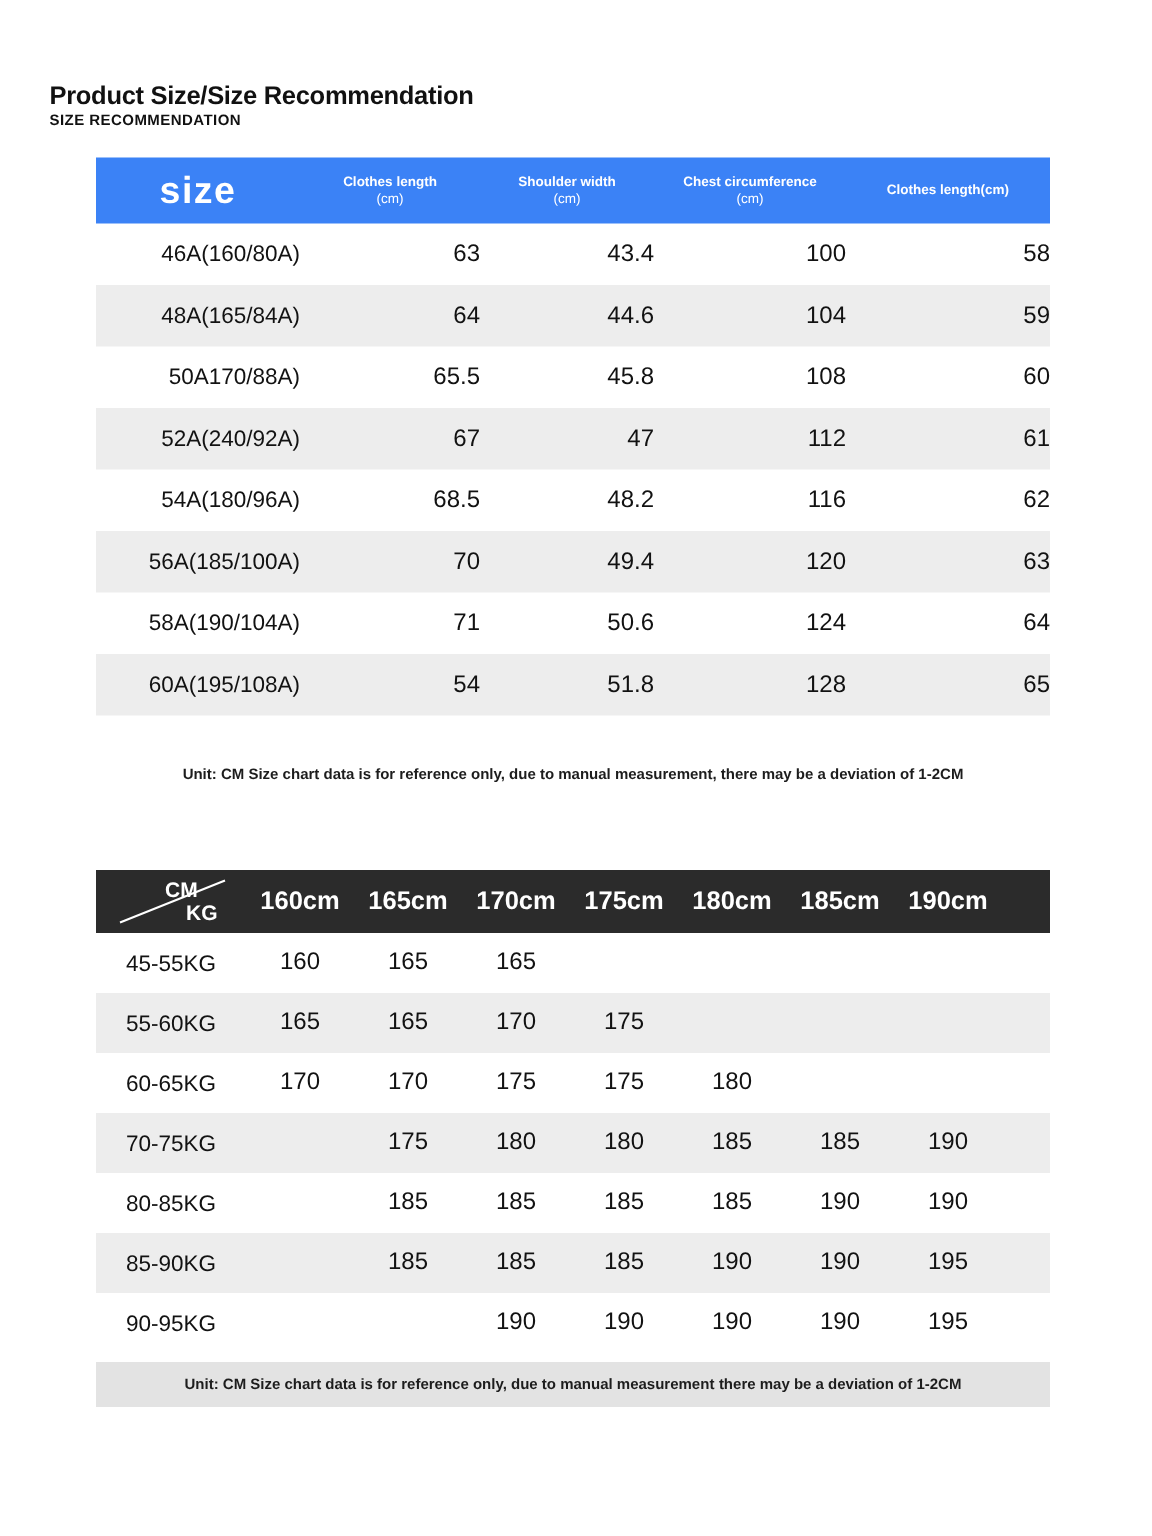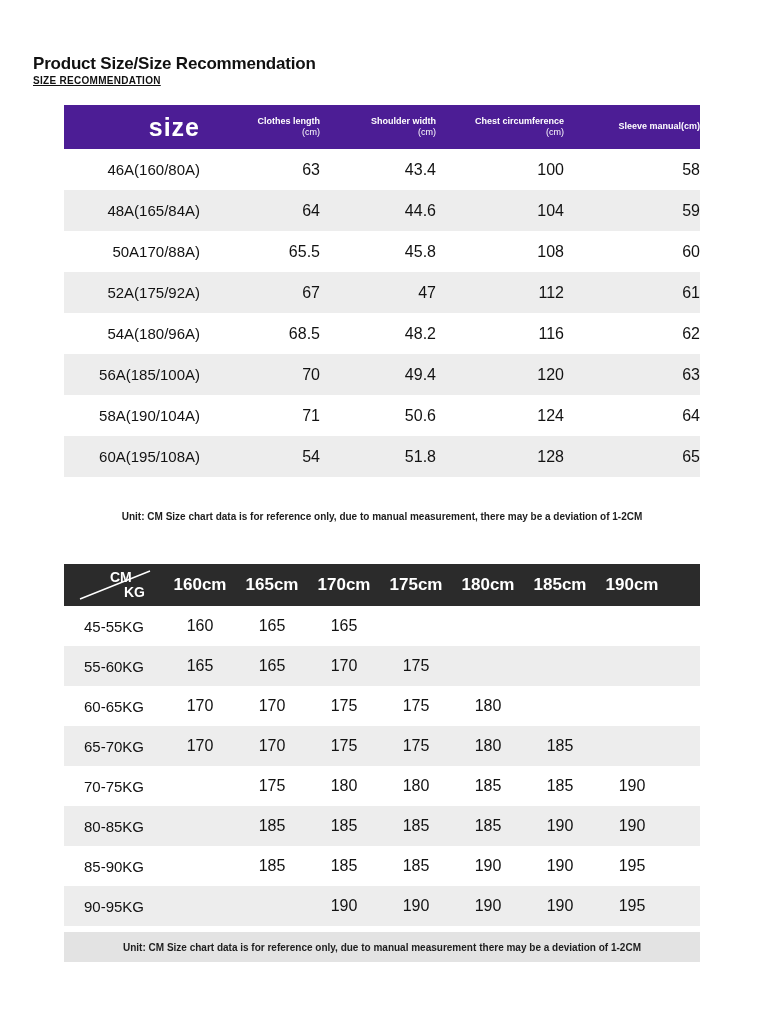--- a/index.html
+++ b/index.html
@@ -2,38 +2,38 @@
 <html><head>
 <meta charset="utf-8">
 <style>
   * { margin:0; padding:0; box-sizing:border-box; }
   html,body { background:#ffffff; }
   body { font-family:"Liberation Sans", sans-serif; color:#121212; }
   .page { width:768px; height:1024px; background:#ffffff; position:relative; overflow:hidden; }
 
   .title-row { padding-top:54px; margin-left:33px; display:flex; align-items:baseline;flex-direction:column; }
   .page-title { font-size:17px; font-weight:700; letter-spacing:-0.2px; color:#111; }
-  .page-subtitle { font-size:10px; font-weight:700; margin-left:-5px; position:relative; top:1px; letter-spacing:0.3px; color:#111;text-decoration:underline; }
+  .page-subtitle { font-size:10px; font-weight:700; margin-left:-5px; position:relative; top:1px; letter-spacing:0.3px; color:#111; }
 
   table { border-collapse:collapse; table-layout:fixed; }
 
   
   .size-table { width:636px; margin:20px 0 0 64px; }
-  .size-table thead th { background:#4c1d95; color:#fff; height:44px; vertical-align:middle; text-align:right; }
+  .size-table thead th { background:#3b82f6; color:#fff; height:44px; vertical-align:middle; text-align:center; }
   .size-th { font-size:25px; font-weight:700; letter-spacing:1px; }
   .th-name { font-size:9px; font-weight:700; line-height:1.3; }
   .th-unit { font-size:9px; font-weight:400; line-height:1.2; }
   .size-table tbody td { height:41px; text-align:right; vertical-align:middle; font-size:16px; }
   .size-table tbody td.c-size { font-size:15px; }
   .size-table tbody tr:nth-child(even) { background:#ededed; }
 
   .note-center { width:636px; margin:34px 0 0 64px; text-align:center; font-size:10px; font-weight:700; color:#1d1d1d; }
 
   
-  .fit-table { width:636px; margin:42px 0 0 64px; }
+  .fit-table { width:636px; margin:58px 0 0 64px; }
   .fit-table thead th { background:#2b2b2b; color:#fff; height:42px; font-size:17px; font-weight:700; text-align:center; vertical-align:middle; }
   .corner-th { position:relative; }
   .corner-cm { position:absolute; top:5px; left:46px; font-size:14px; font-weight:700; }
   .corner-kg { position:absolute; bottom:6px; left:20px; font-size:14px; font-weight:700;padding-left:40px; }
   .corner-line { position:absolute; left:12px; top:4px; width:78px; height:34px; }
   .fit-table tbody td { height:40px; text-align:center; vertical-align:middle; font-size:16px; }
   .fit-table tbody td.row-label { font-size:15px; }
   .fit-table tbody tr:nth-child(even) { background:#ededed; }
 
   .note-bar { width:636px; height:30px; margin:6px 0 0 64px; background:#e3e3e3; display:flex; align-items:center; justify-content:center; font-size:10px; color:#1d1d1d; }
@@ -67,21 +67,21 @@
         </th>
         <th>
           <div class="th-name">Shoulder width</div>
           <div class="th-unit">(cm)</div>
         </th>
         <th>
           <div class="th-name">Chest circumference</div>
           <div class="th-unit">(cm)</div>
         </th>
         <th>
-          <div class="th-name">Sleeve manual(cm)</div>
+          <div class="th-name">Clothes length(cm)</div>
           <div class="th-unit"></div>
         </th>
       </tr>
     </thead>
     <tbody>
       <tr>
         <td class="c-size">46A(160/80A)</td>
         <td>63</td>
         <td>43.4</td>
         <td>100</td>
@@ -95,21 +95,21 @@
         <td>59</td>
       </tr>
       <tr>
         <td class="c-size">50A170/88A)</td>
         <td>65.5</td>
         <td>45.8</td>
         <td>108</td>
         <td>60</td>
       </tr>
       <tr>
-        <td class="c-size">52A(175/92A)</td>
+        <td class="c-size">52A(240/92A)</td>
         <td>67</td>
         <td>47</td>
         <td>112</td>
         <td>61</td>
       </tr>
       <tr>
         <td class="c-size">54A(180/96A)</td>
         <td>68.5</td>
         <td>48.2</td>
         <td>116</td>
@@ -200,31 +200,20 @@
         <td>170</td>
         <td>170</td>
         <td>175</td>
         <td>175</td>
         <td>180</td>
         <td></td>
         <td></td>
         <td></td>
       </tr>
       <tr>
-        <td class="row-label">65-70KG</td>
-        <td>170</td>
-        <td>170</td>
-        <td>175</td>
-        <td>175</td>
-        <td>180</td>
-        <td>185</td>
-        <td></td>
-        <td></td>
-      </tr>
-      <tr>
         <td class="row-label">70-75KG</td>
         <td></td>
         <td>175</td>
         <td>180</td>
         <td>180</td>
         <td>185</td>
         <td>185</td>
         <td>190</td>
         <td></td>
       </tr>

